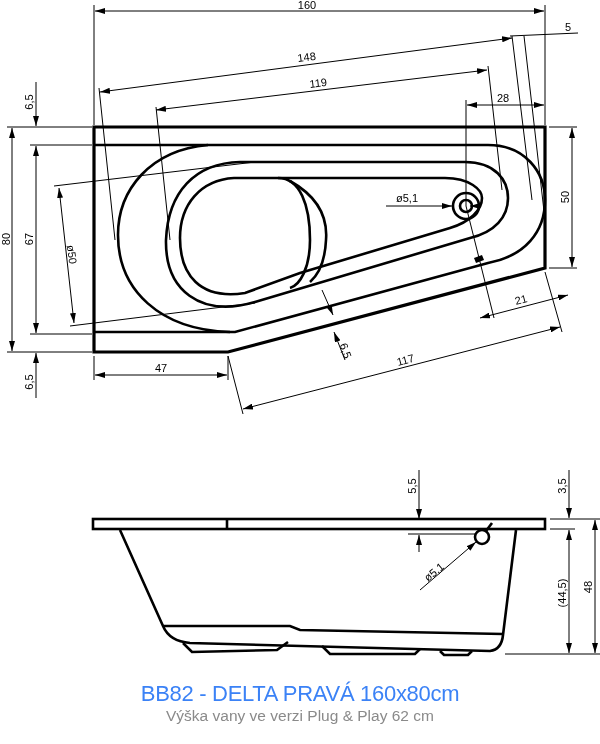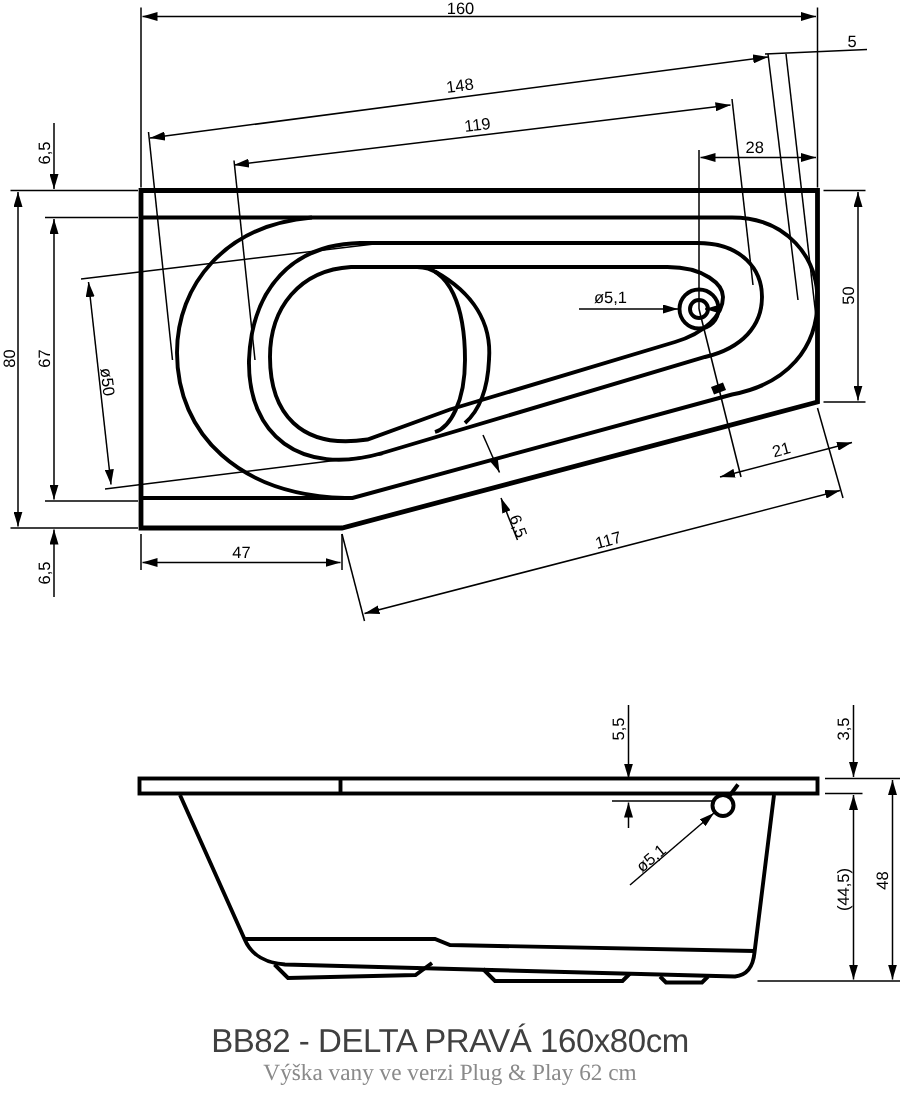--- a/index.html
+++ b/index.html
@@ -2,22 +2,22 @@
 <html><head>
   <meta charset="utf-8">
   <style>
     html, body { margin: 0; padding: 0; background: #ffffff; }
     body { width: 600px; height: 744px; position: relative; overflow: hidden; font-family: "Liberation Sans", sans-serif; }
     svg { position: absolute; left: 0; top: 0; }
     .thick { stroke: #000; stroke-width: 3.2; fill: none; stroke-linejoin: miter; }
     .mid { stroke: #000; stroke-width: 2.6; fill: none; }
     .thin { stroke: #000; stroke-width: 1; fill: none; }
     .dimtxt { font-family: "Liberation Sans", sans-serif; font-size: 11px; fill: #000; }
-    .title { position: absolute; left: 0; width: 600px; text-align: center; top: 681px; font-size: 22px; color: #404040; font-family: "Liberation Sans", sans-serif; letter-spacing: -0.3px; }
-    .subtitle { position: absolute; left: 0; width: 600px; text-align: center; top: 707px; font-size: 15.5px; color: #8a8a8a; font-family: Liberation Serif, serif; }
+    .title { position: absolute; left: 0; width: 600px; text-align: center; top: 681px; font-size: 22px; color: #3b82f6; font-family: "Liberation Sans", sans-serif; letter-spacing: -0.3px; }
+    .subtitle { position: absolute; left: 0; width: 600px; text-align: center; top: 707px; font-size: 15.5px; color: #8a8a8a; font-family: Liberation Sans, sans-serif; }
   </style>
 </head>
 <body>
 
 <svg width="600" height="744" viewBox="0 0 600 744">
   <defs>
     <marker id="arr" viewBox="0 0 10 6" refX="10" refY="3" markerWidth="10" markerHeight="6" orient="auto-start-reverse" markerUnits="userSpaceOnUse">
       <path d="M0,0 L10,3 L0,6 z" fill="#000"></path>
     </marker>
   </defs>

